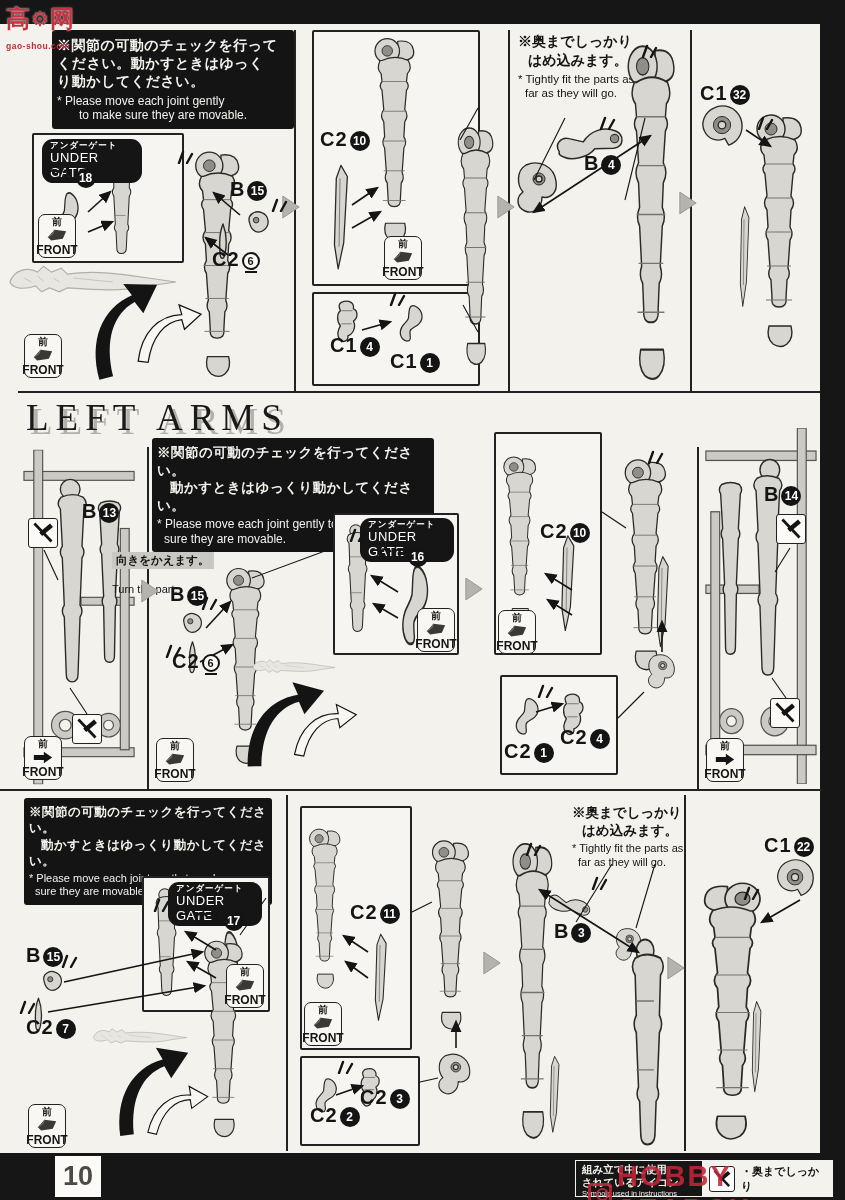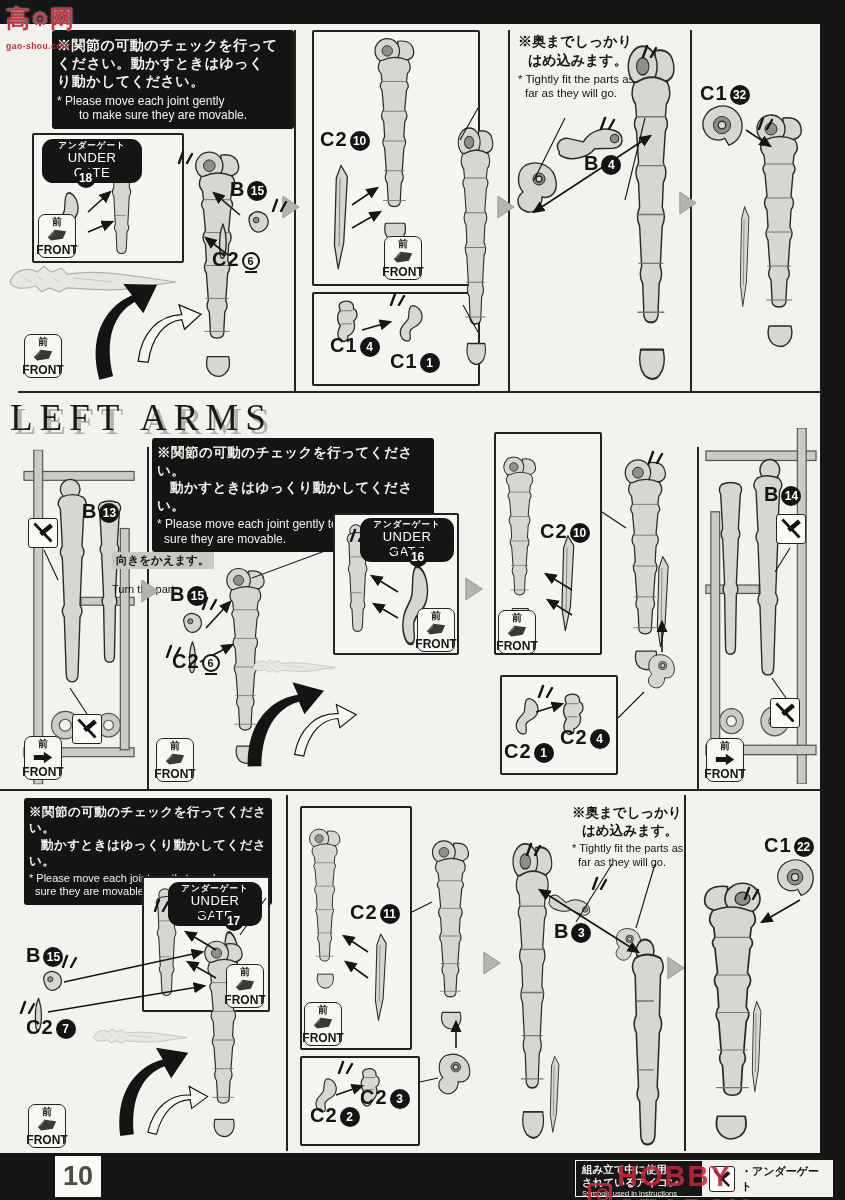--- a/index.html
+++ b/index.html
@@ -18,21 +18,21 @@
   .note .jp{font-size:14px;font-weight:bold;line-height:1.35}
   .note .en{font-size:11.5px;line-height:1.25;margin-top:2px}
   .turn{position:absolute}
   .turn .jp{font-size:11.5px;font-weight:bold;background:#c9c8c2;padding:1px 4px;display:inline-block}
   .turn .en{font-size:11px;display:block;margin-top:14px}
   .plabel{position:absolute;display:flex;align-items:center;gap:2px;font-weight:bold;z-index:6;white-space:nowrap}
   .pre{font-size:20px;letter-spacing:1px}
   .numb{width:20px;height:20px;border-radius:50%;background:#141414;color:#fff;display:inline-flex;align-items:center;justify-content:center;font-size:12px;position:relative;top:1px}
   .numw{width:18px;height:18px;border-radius:50%;background:#fbfaf7;color:#141414;border:2px solid #141414;display:inline-flex;align-items:center;justify-content:center;font-size:11px;position:relative;top:1px}
   .uline::after{content:"";position:absolute;left:1px;right:1px;bottom:-5px;height:2px;background:#141414}
-  .ugbadge{position:absolute;background:#151515;color:#fff;border-radius:11px;text-align:center;padding:2px 8px;line-height:1.15;z-index:6}
+  .ugbadge{position:absolute;background:#151515;color:#fff;border-radius:11px;text-align:left;padding:2px 8px;line-height:1.15;z-index:6}
   .ugbadge .j{display:block;font-size:8.5px;font-weight:bold;letter-spacing:1px}
   .ugbadge .e{display:block;font-size:13px;letter-spacing:.5px}
   .fronticon{position:absolute;width:38px;border:1.5px solid #222;border-radius:7px;background:#f8f7f3;display:flex;flex-direction:column;align-items:center;padding:2px 0 1px;gap:1px;z-index:6}
   .fronticon .j{font-size:10px;font-weight:bold;line-height:1}
   .fronticon .e{font-size:12px;font-weight:bold;line-height:1}
   .part{position:absolute;overflow:visible}
   .pf{fill:#d7d6d1;stroke:#2a2a28;stroke-width:1.4;stroke-linejoin:round}
   .pd{fill:#8f8e89;stroke:#2a2a28;stroke-width:1}
   .pl{stroke:#76756f;stroke-width:1;fill:none}
   .run{fill:#cbcac4;stroke:#55544f;stroke-width:1.2}
@@ -351,21 +351,21 @@
   <svg class="stress" style="left:598px;top:116px;width:18px;height:14px" viewBox="0 0 18 14">
       <use href="#sym-stress"></use>
     </svg>
   <svg class="stress" style="left:640px;top:44px;width:18px;height:14px" viewBox="0 0 18 14">
       <use href="#sym-stress"></use>
     </svg>
   <svg class="stress" style="left:756px;top:116px;width:18px;height:14px" viewBox="0 0 18 14">
       <use href="#sym-stress"></use>
     </svg>
 
-  <div class="header-title" style="left:10px;top:396px">LEFT ARMS</div>
+  <div class="header-title" style="left:26px;top:396px">LEFT ARMS</div>
 
   <div class="warn" style="left:152px;top:438px;width:282px">
     <div class="jp" style="font-size:13.5px"><span>※関節の可動のチェックを行ってください。</span><br>
     <span style="margin-left:13px">動かすときはゆっくり動かしてください。</span></div>
     <div class="en"><span>* Please move each joint gently to make</span><br>
     <span style="margin-left:7px">sure they are movable.</span></div>
   </div>
 
   <svg class="part" style="left:22px;top:448px;width:118px;height:338px" viewBox="0 0 120 340">
       <use href="#sym-runner"></use>
@@ -751,21 +751,21 @@
   <div class="pagenum" style="left:55px;top:1156px;width:46px;height:41px">10</div>
   <div class="legendL" style="left:575px;top:1160px;width:128px;height:37px">
     <span class="j">組み立て中に使用</span>
     <span class="j">されているアイコン</span>
     <span class="e">Symbols used in instructions</span>
   </div>
   <div class="legendR" style="left:703px;top:1160px;width:130px;height:37px">
     <span class="nipsq"><svg width="23" height="23" viewBox="0 0 30 30">
           <use href="#sym-nip"></use>
         </svg></span>
-    <span class="cut">・アンダーゲート</span>
+    <span class="cut">・奥までしっかり</span>
   </div>
 
   <div class="wm-tl">
     <div class="row">
       <span class="cn">高</span>
       <span class="gear">⚙</span>
       <span class="cn">网</span>
     </div>
     <span class="url">gao-shou.com</span>
   </div>

